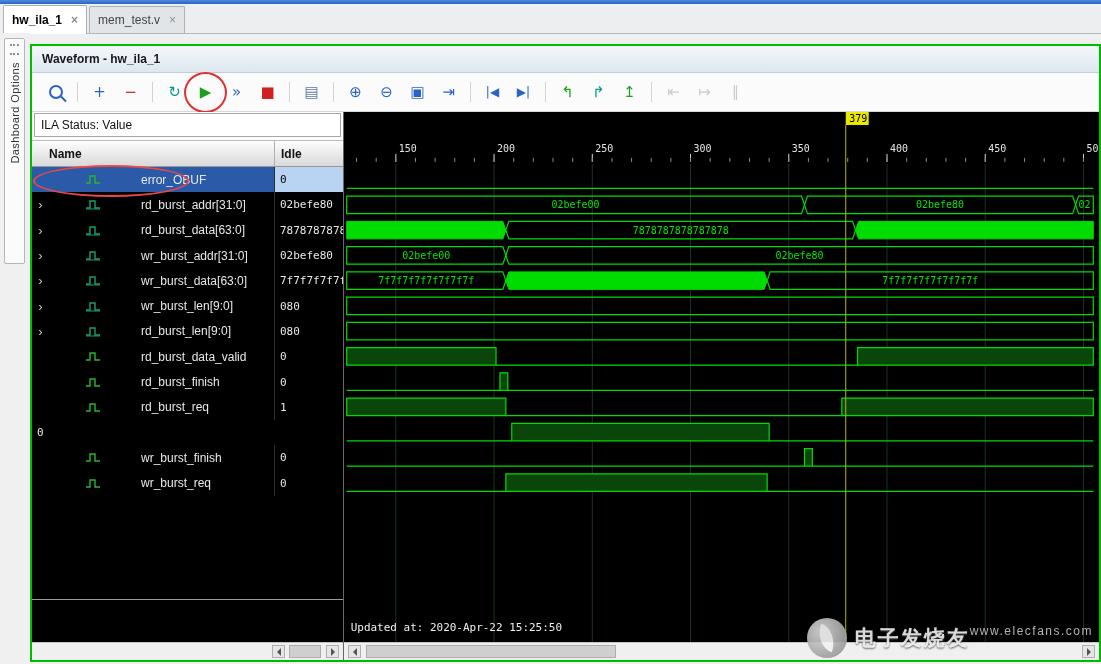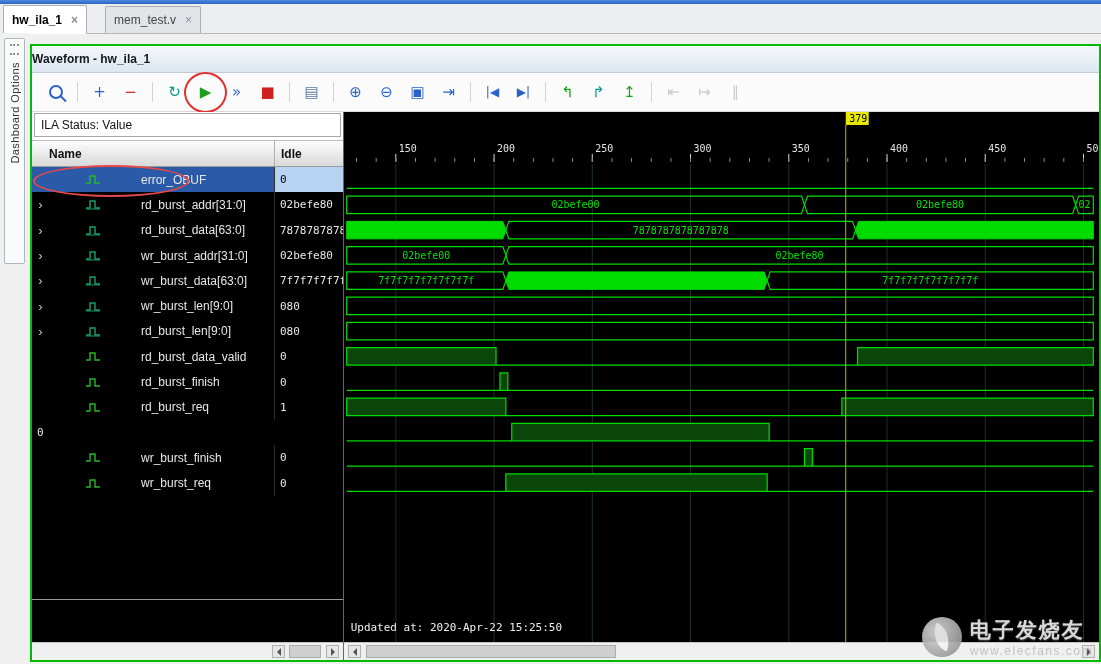--- a/index.html
+++ b/index.html
@@ -4,42 +4,42 @@
 <style>
   html,body{margin:0;padding:0}
   body{width:1101px;height:664px;overflow:hidden;position:relative;background:#f0f0f0;
        font-family:"Liberation Sans",sans-serif;}
 
   .top-strip{height:4px;background:linear-gradient(#4d8ce0,#2a62c0);}
 
   
   .tabbar{height:29px;background:#eceef0;border-bottom:1px solid #b4b8bc;
           display:flex;align-items:flex-end;padding-left:3px;}
-  .tab{height:26px;display:flex;align-items:center;padding:0 8px;margin-right:18px;
+  .tab{height:26px;display:flex;align-items:center;padding:0 8px;margin-right:2px;
        border:1px solid #aab0b6;border-bottom:none;background:#e2e5e8;font-size:12px;color:#444;
        border-radius:2px 2px 0 0;cursor:pointer;}
   .tab.active{background:#fff;font-weight:bold;color:#000;height:28px;margin-bottom:-1px;}
   .tab-close{margin-left:9px;color:#8a8f96;font-size:12px;line-height:1;}
 
   .workspace{position:absolute;top:33px;left:0;right:0;bottom:0;}
 
   
   .side{position:absolute;left:0;top:0;width:30px;bottom:0;background:#f0f0f0;}
   .side-box{position:absolute;left:4px;top:5px;width:21px;height:226px;background:#fbfbfb;
             border:1px solid #b0b6bc;border-radius:2px;display:flex;flex-direction:column;
             align-items:center;padding-top:5px;box-sizing:border-box;}
   .side-grip{width:9px;height:7px;border-top:2px dotted #8a9098;border-bottom:2px dotted #8a9098;margin-bottom:7px;}
   .side-label{writing-mode:vertical-rl;transform:rotate(180deg);font-size:11px;color:#333;letter-spacing:.4px;}
 
   
   .panel{position:absolute;left:30px;top:11px;right:0;bottom:2px;border:2px solid #00bc00;
          background:#fff;display:flex;flex-direction:column;box-sizing:border-box;}
   .panel-header{height:26px;flex:none;background:linear-gradient(#f5f8fb,#dde6f0);
                 border-bottom:1px solid #c0ccd8;font-size:12px;font-weight:bold;color:#15181c;
-                display:flex;align-items:center;}
+                display:flex;align-items:center;padding-left:10px;}
   .toolbar{height:38px;flex:none;background:#fbfbfb;border-bottom:1px solid #d8d8d8;
            display:flex;align-items:center;padding-left:10px;gap:4px;}
   .tb-btn{width:27px;height:27px;border:none;background:transparent;font-size:15px;padding:0;
           display:flex;align-items:center;justify-content:center;position:relative;cursor:pointer;
           font-family:"DejaVu Sans",sans-serif;}
   .tb-btn.small{font-size:12px;}
   .tb-btn.disabled{opacity:.45;}
   .tb-btn.annotated::after{content:"";position:absolute;inset:-7px -8px;border:2.5px solid #e23030;border-radius:50%;}
   .tb-sep{width:1px;height:20px;background:#d2d2d2;margin:0 4px;}
   .magnifier{width:10px;height:10px;border:2px solid #2a62c8;border-radius:50%;position:relative;display:inline-block;}
@@ -90,21 +90,21 @@
   .wavecol{flex:1;background:#000;display:flex;flex-direction:column;min-width:0;}
   #wave-svg{flex:1;display:block;background:#000;}
 
   
   .watermark{position:absolute;right:8px;bottom:6px;display:flex;align-items:center;gap:8px;
              opacity:.92;z-index:10;pointer-events:none;}
   .wm-logo{width:40px;height:40px;border-radius:50%;flex:none;position:relative;
            background:radial-gradient(circle at 35% 35%,#d9d9d9,#878787);}
   .wm-logo::after{content:"";position:absolute;left:10px;top:8px;width:19px;height:24px;
                   background:#f2f2f2;border-radius:0 100% 0 100%;transform:rotate(18deg);}
-  .wm-text{display:flex;flex-direction:column;align-items:flex-start;}
+  .wm-text{display:flex;flex-direction:row;align-items:flex-start;}
   .wm-title{font-size:21px;font-weight:bold;color:#ececec;letter-spacing:2px;text-shadow:0 1px 2px #555;}
   .wm-sub{font-size:12px;color:#c0c0c0;letter-spacing:1.5px;}
 </style>
 </head>
 <body>
 
 <div class="screen">
   <div class="top-strip"></div>
 
   <div class="tabbar">

